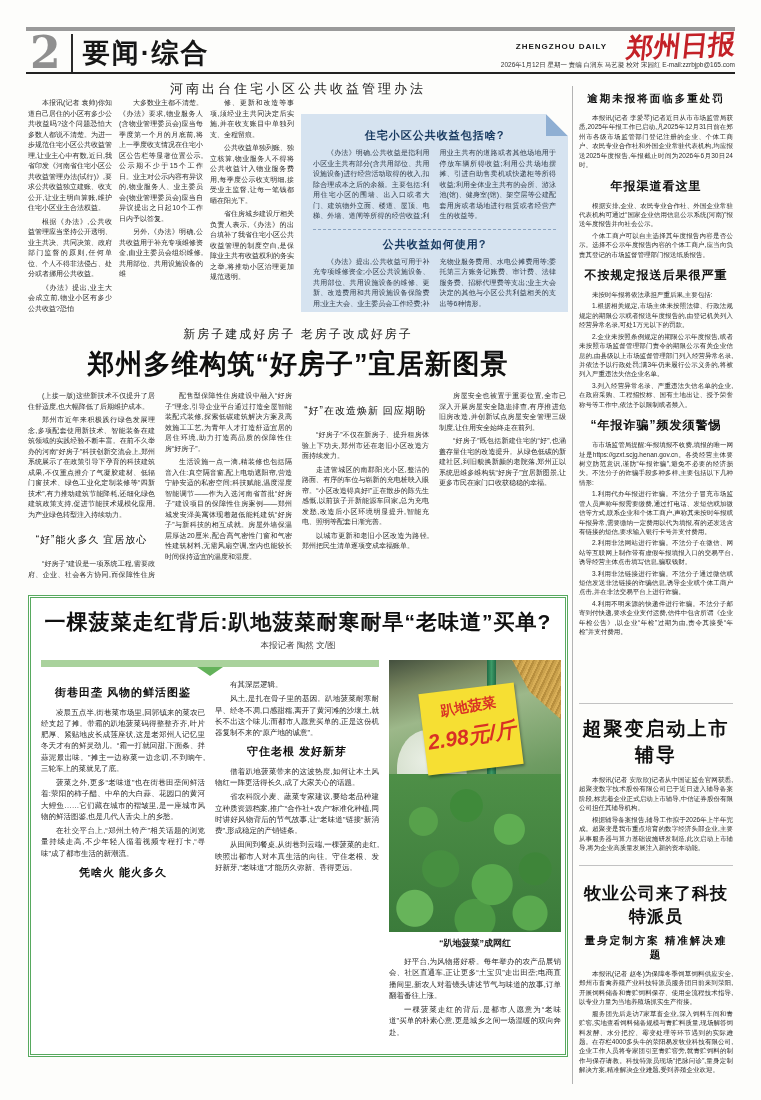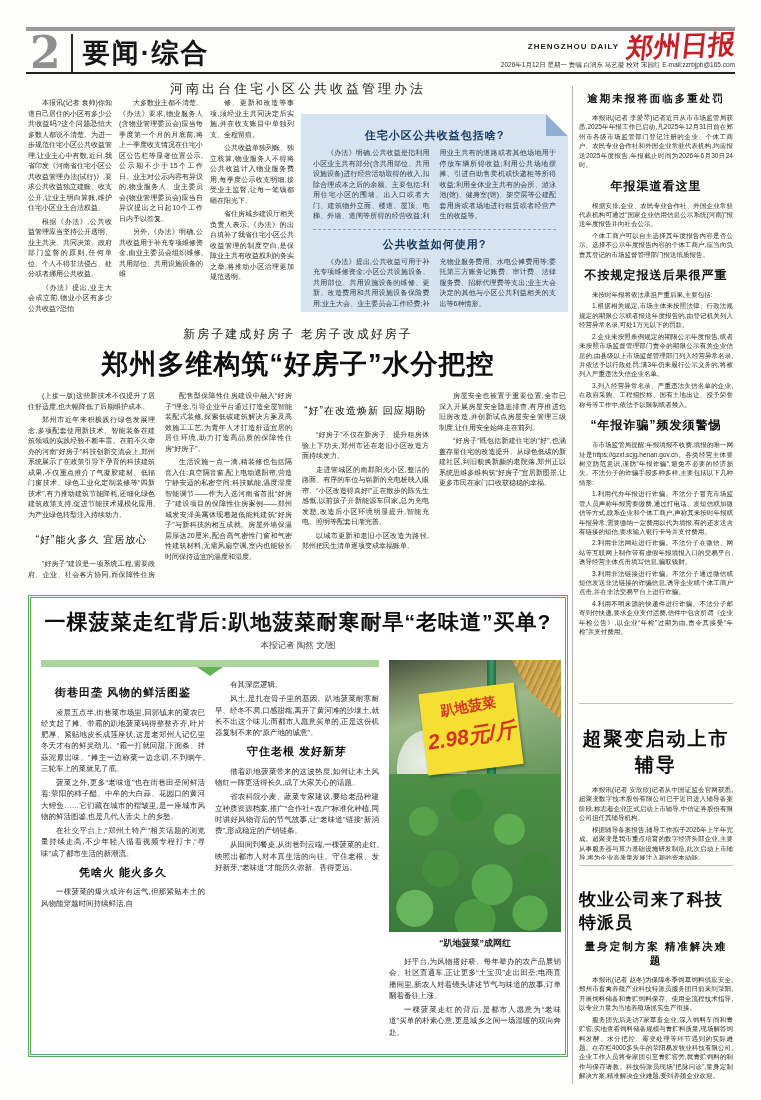--- a/index.html
+++ b/index.html
@@ -7,21 +7,21 @@
   body { font-family:"Liberation Sans","DejaVu Sans",sans-serif; }
   .page { position:relative; width:761px; height:1100px; background:#fdfdfb; overflow:hidden; color:#2b2b2b; }
 
   
   .topbar { position:absolute; left:26px; top:27px; width:709px; height:4px; background:#9a9a9a; }
   header { position:absolute; left:26px; top:36px; width:709px; height:34px; display:flex; align-items:flex-end; }
   .pageno { font-family:"DejaVu Serif","Liberation Serif",serif; font-size:44px; line-height:34px; color:#8f8f8f; font-weight:700; padding:0 10px 0 4px; }
   .vdiv { width:2px; height:38px; background:#2a2a2a; margin:0 10px -2px 0; }
   .section-title { font-size:27px; font-weight:700; color:#161616; letter-spacing:2px; line-height:34px; }
   .mast { margin-left:auto; text-align:right; }
-  .mast-top { display:flex; align-items:center; justify-content:flex-end; gap:8px; }
+  .mast-top { display:flex; align-items:center; justify-content:flex-end; gap:20px; }
   .mast-en { font-size:8px; font-weight:700; letter-spacing:1px; color:#222; }
   .mast-cn { font-family:"Liberation Serif","DejaVu Serif",serif; font-size:27px; font-weight:700; color:#c32127; transform:skewX(-8deg) rotate(-2deg); line-height:26px; }
   .dateline { font-size:6.5px; color:#333; margin-top:2px; }
   .headrule { position:absolute; left:26px; top:72px; width:709px; height:2px; background:#222; }
 
   
   main { position:absolute; left:28px; top:80px; width:540px; }
   .vrule { position:absolute; left:572px; top:86px; width:1px; height:998px; background:#b3b3b3; }
   .sidebar { position:absolute; left:579px; top:86px; width:154px; }
 
@@ -94,22 +94,22 @@
   .sb-art { overflow:hidden; }
   .sb1 { height:612px; }
   .sb2 { height:150px; }
   .sb3 { height:222px; }
   .sb-div { border-top:1px solid #c2c2c2; margin:5px 0 6px; }
   .sb-h1 { text-align:center; font-size:16px; font-weight:800; color:#0f0f0f; line-height:1.3; letter-spacing:1px; }
   .sb-deck { text-align:center; font-size:10.5px; font-weight:700; letter-spacing:2px; color:#111; margin:6px 0 7px; }
   .sb-sub { text-align:center; font-size:12px; font-weight:700; color:#111; margin:8px 0 6px; letter-spacing:1px; }
   .sb-body { font-size:6.5px; line-height:1.45; color:#2b2b2b; }
   .sb-body p { margin-bottom:2px; }
-  .sb2 h2 { text-align:center; font-size:19px; font-weight:800; color:#0f0f0f; letter-spacing:2px; margin:16px 0 7px; }
-  .sb3 h2 { text-align:left; font-size:17px; font-weight:800; color:#0f0f0f; letter-spacing:1px; margin:16px 0 2px; }
+  .sb2 h2 { text-align:center; font-size:19px; font-weight:800; color:#0f0f0f; letter-spacing:2px; margin:6px 0 7px; }
+  .sb3 h2 { text-align:center; font-size:17px; font-weight:800; color:#0f0f0f; letter-spacing:1px; margin:10px 0 2px; }
 </style>
 </head>
 <body>
 
 <div class="page">
 
   <div class="topbar"></div>
 
   <header>
     <div class="pageno">2</div>
@@ -155,21 +155,21 @@
           <h3>公共收益如何使用?</h3>
           <div class="ib-text">
               <p>《办法》提出,公共收益可用于补充专项维修资金;小区公共设施设备、共用部位、共用设施设备的维修、更新、改造费用和共用设施设备保险费用;业主大会、业主委员会工作经费;补充物业服务费用、水电公摊费用等;委托第三方账务记账费、审计费、法律服务费、招标代理费等支出;业主大会决定的其他与小区公共利益相关的支出等6种情形。</p>
             </div>
         </aside>
       </div>
     </section>
 
     <section class="a2">
       <div class="kicker2">新房子建成好房子 老房子改成好房子</div>
-      <h2>郑州多维构筑“好房子”水分把控</h2>
+      <h2>郑州多维构筑“好房子”宜居新图景</h2>
       <div class="a2row">
         <div class="a2col">
           <div>
               <p>(上接一版)这些新技术不仅提升了居住舒适度,也大幅降低了后期维护成本。</p>
               <p>郑州市近年来积极践行绿色发展理念,多项配套使用新技术、智能装备在建筑领域的实践经验不断丰富。在前不久举办的河南“好房子”科技创新交流会上,郑州系统展示了在政策引导下孕育的科技建筑成果,不仅重点推介了气凝胶建材、低辐门窗技术、绿色工业化定制装修等“四新技术”,有力推动建筑节能降耗,还细化绿色建筑政策支持,促进节能技术规模化应用,为产业绿色转型注入持续动力。</p>
             </div>
           <div class="subhead">“好”能火多久 宜居放心</div>
           <div>
               <p>“好房子”建设是一项系统工程,需要政府、企业、社会各方协同,而保障性住房既是民生工程,是民心工程,保障性住房更应当成为“好房子”。</p>
             </div>
@@ -201,23 +201,20 @@
           <div class="ribbon"></div>
           <div class="fcols">
             <div class="fcol">
               <div class="fsub">街巷田垄 风物的鲜活图鉴</div>
               <div>
                   <p>凌晨五点半,街巷菜市场里,回郭镇来的菜农已经支起了摊。带霜的趴地菠菜码得整整齐齐,叶片肥厚、紧贴地皮长成莲座状,这是老郑州人记忆里冬天才有的鲜灵劲儿。“霜一打就回甜,下面条、拌蒜泥最出味。”摊主一边称菜一边念叨,不到晌午,三轮车上的菜就见了底。</p>
                   <p>菠菜之外,更多“老味道”也在街巷田垄间鲜活着:荥阳的柿子醋、中牟的大白蒜、花园口的黄河大鲤鱼……它们藏在城市的褶皱里,是一座城市风物的鲜活图鉴,也是几代人舌尖上的乡愁。</p>
                   <p>在社交平台上,“郑州土特产”相关话题的浏览量持续走高,不少年轻人循着视频专程打卡,“寻味”成了都市生活的新潮流。</p>
                 </div>
               <div class="fsub">凭啥火 能火多久</div>
-              <div>
-                  <p>一棵菠菜的爆火或许有运气,但那紧贴本土的风物能穿越时间持续鲜活,自</p>
-                </div>
             </div>
             <div class="fcol">
               <div>
                   <p>有其深层逻辑。</p>
                   <p>风土,是扎在骨子里的基因。趴地菠菜耐寒耐旱、经冬不凋,口感甜糯,离开了黄河滩的沙壤土,就长不出这个味儿;而都市人愿意买单的,正是这份机器复制不来的“原产地的诚意”。</p>
                 </div>
               <div class="fsub">守住老根 发好新芽</div>
               <div>
                   <p>借着趴地菠菜带来的这波热度,如何让本土风物红一阵更活得长久,成了大家关心的话题。</p>
                   <p>省农科院小麦、蔬菜专家建议,要给老品种建立种质资源档案,推广“合作社+农户”标准化种植,同时讲好风物背后的节气故事,让“老味道”链接“新消费”,形成稳定的产销链条。</p>

